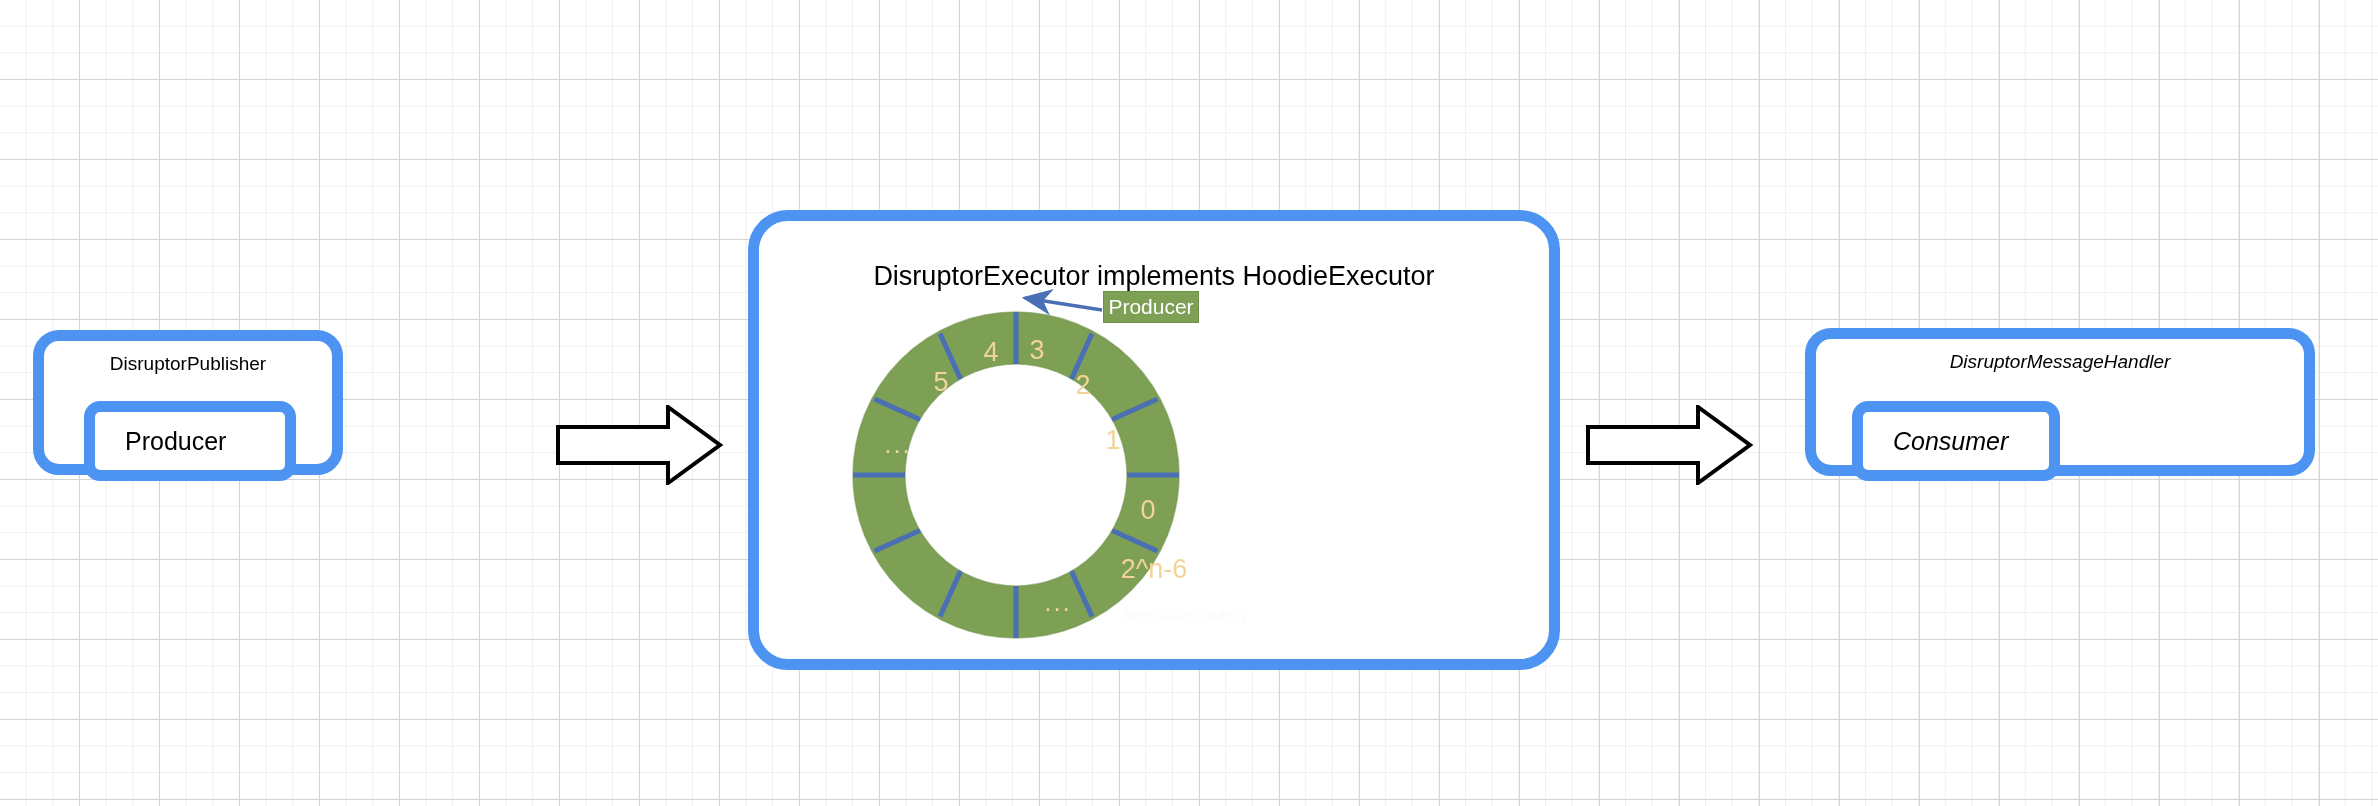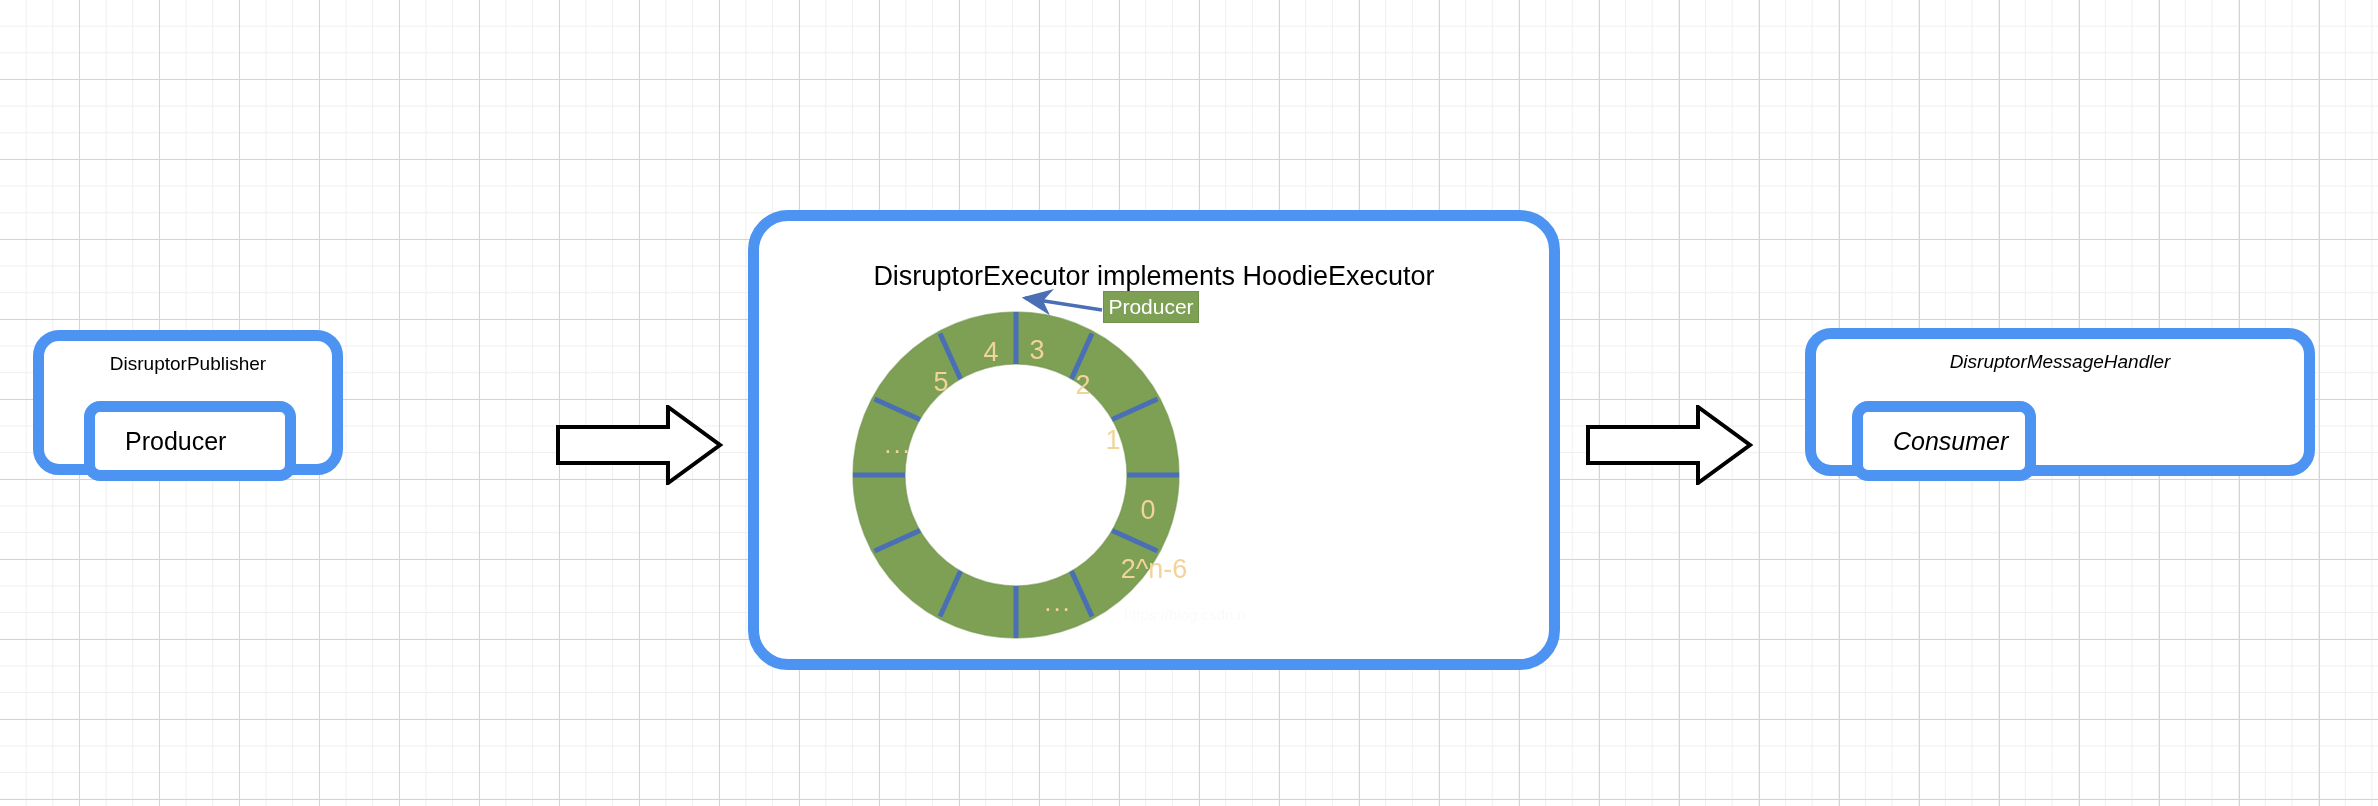--- a/index.html
+++ b/index.html
@@ -196,18 +196,18 @@
 
     <div class="watermark" style="left:365px; top:385px;">https://blog.csdn.n</div>
   </div>
 
   <svg class="block-arrow" style="left:1578px; top:405px;" width="180" height="80" viewBox="0 0 180 80">
     <path d="M 10 22 L 120 22 L 120 2 L 172 40 L 120 78 L 120 58 L 10 58 Z" fill="#ffffff" stroke="#000000" stroke-width="4" stroke-linejoin="miter"></path>
   </svg>
 
   <div class="blue-box" style="left:1805px; top:328px; width:510px; height:148px;font-style:italic;">
     <div class="box-title" style="top:12px;">DisruptorMessageHandler</div>
-    <div class="inner-box" style="left:36px; top:62px; width:184px; height:80px;">
+    <div class="inner-box" style="left:36px; top:62px; width:208px; height:80px;">
       <span class="inner-label">Consumer</span>
     </div>
   </div>
 
 </div>
 
 </body></html>

